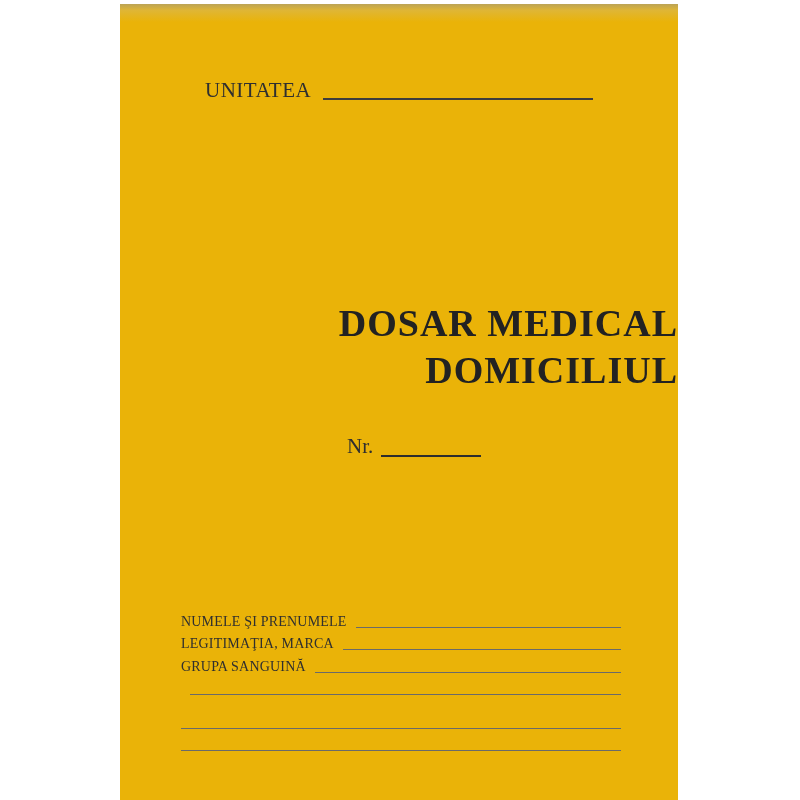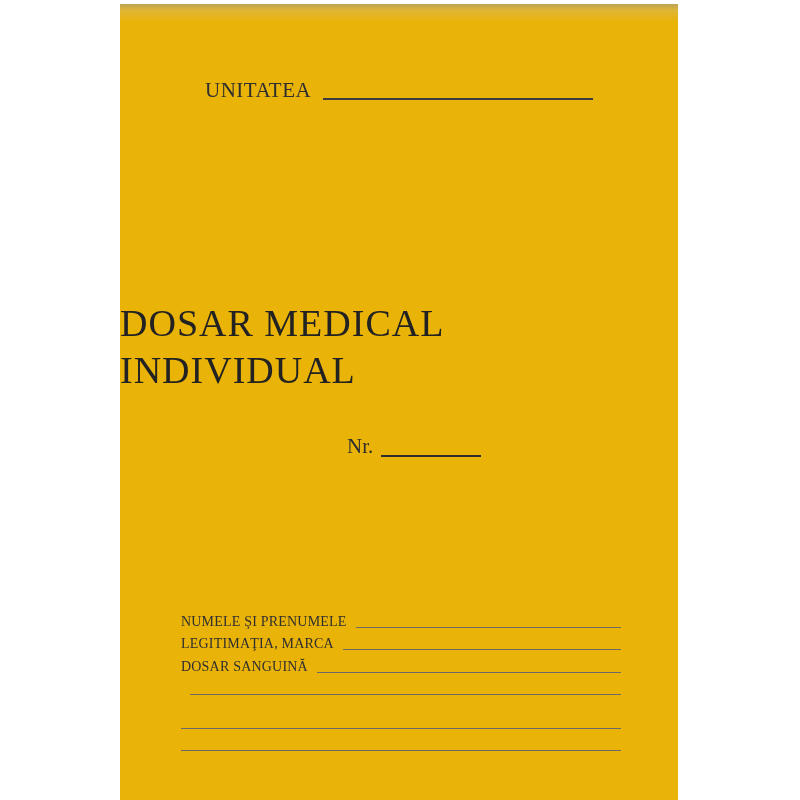--- a/index.html
+++ b/index.html
@@ -54,22 +54,22 @@
     margin-left: 12px;
     margin-bottom: 3px;
     min-width: 20px;
   }
   
   .title-block {
     position: absolute;
     top: 296px;
     left: 0;
     width: 100%;
-    text-align: left;
-    font-weight: normal;
+    text-align: right;
+    font-weight: bold;
     font-size: 38px;
     line-height: 47px;
     letter-spacing: 1px;
     color: #222222;
   }
   
   .nr-row {
     position: absolute;
     top: 430px;
     left: 227px;
@@ -118,39 +118,39 @@
   <div class="page">
     <div class="page-top-shadow"></div>
 
     <div class="unitatea-row">
       <span class="label">UNITATEA</span>
       <span class="fill-line"></span>
     </div>
 
     <div class="title-block">
       <div>DOSAR MEDICAL</div>
-      <div>INDIVIDUAL</div>
+      <div>DOMICILIUL</div>
     </div>
 
     <div class="nr-row">
       <span class="label">Nr.</span>
       <span class="fill-line"></span>
     </div>
 
     <div class="fields-block">
       <div class="field-row">
         <span class="label">NUMELE ŞI PRENUMELE</span>
         <span class="fill-line" style="flex:1;"></span>
       </div>
       <div class="field-row">
         <span class="label">LEGITIMAŢIA, MARCA</span>
         <span class="fill-line" style="flex:1;"></span>
       </div>
       <div class="field-row">
-        <span class="label">DOSAR SANGUINĂ</span>
+        <span class="label">GRUPA SANGUINĂ</span>
         <span class="fill-line" style="flex:1;"></span>
       </div>
       <div class="field-row">
         <span class="fill-line" style="flex:1;"></span>
       </div>
       <div class="blank-row first"></div>
       <div class="blank-row"></div>
     </div>
   </div>
 </div>

